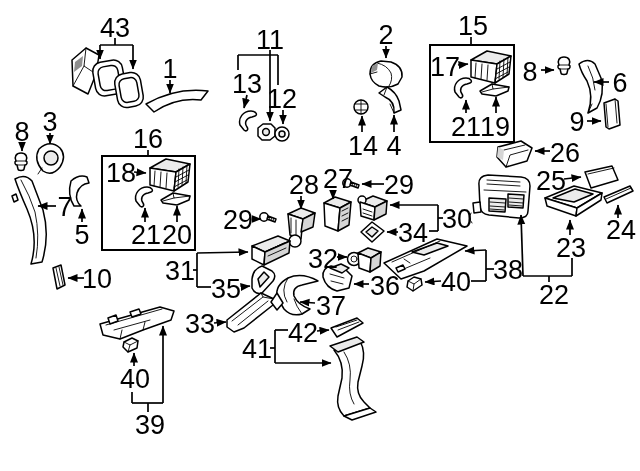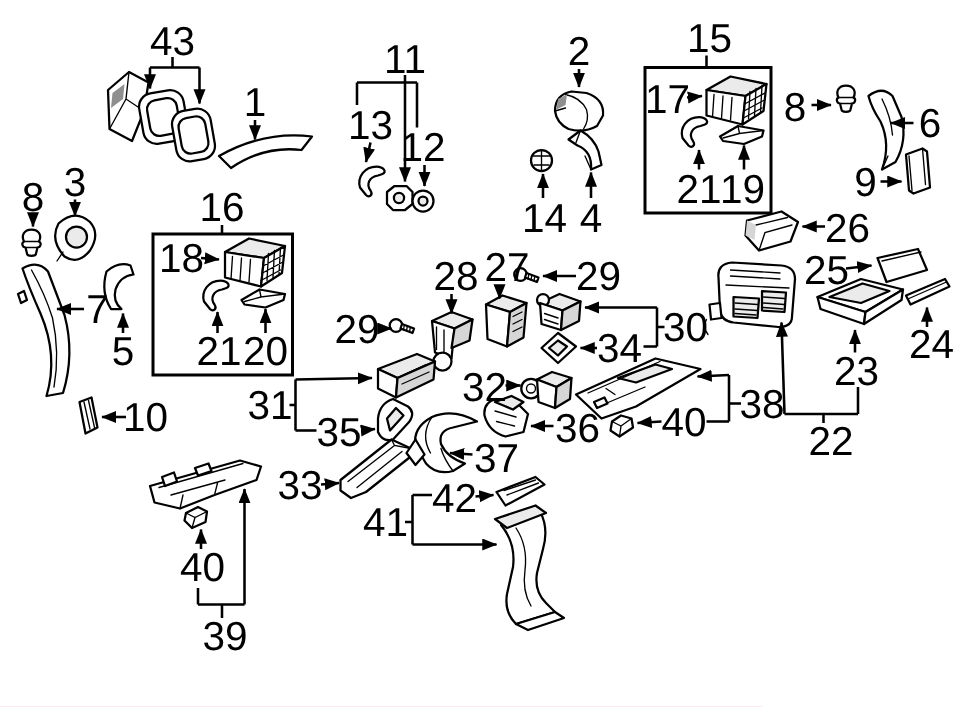--- a/index.html
+++ b/index.html
@@ -1,16 +1,16 @@
 <!DOCTYPE html>
 <html><head>
 <meta charset="utf-8">
 <style>
   html,body{margin:0;padding:0;background:#fff;}
-  #stage{position:relative;width:640px;height:471px;background:#f9a8d4;overflow:hidden;
+  #stage{position:relative;width:640px;height:471px;background:#fef9c3;overflow:hidden;
          font-family:"Liberation Sans",sans-serif;}
   svg{display:block;}
   .ln{fill:#fff;stroke:#000;stroke-width:1.5;stroke-linejoin:round;stroke-linecap:round;}
   .f0{fill:#fff;} .f1{fill:#ebebeb;} .f2{fill:#d6d6d6;} .f3{fill:#8f8f8f;}
   .thin{fill:none;stroke:#000;stroke-width:0.9;stroke-linecap:round;}
   .leader{fill:none;stroke:#000;stroke-width:1.7;}
   .gbox{fill:none;stroke:#000;stroke-width:2;}
   .callout{font-family:"Liberation Sans",sans-serif;font-size:27px;fill:#000;text-anchor:middle;}
 </style>
 </head>

